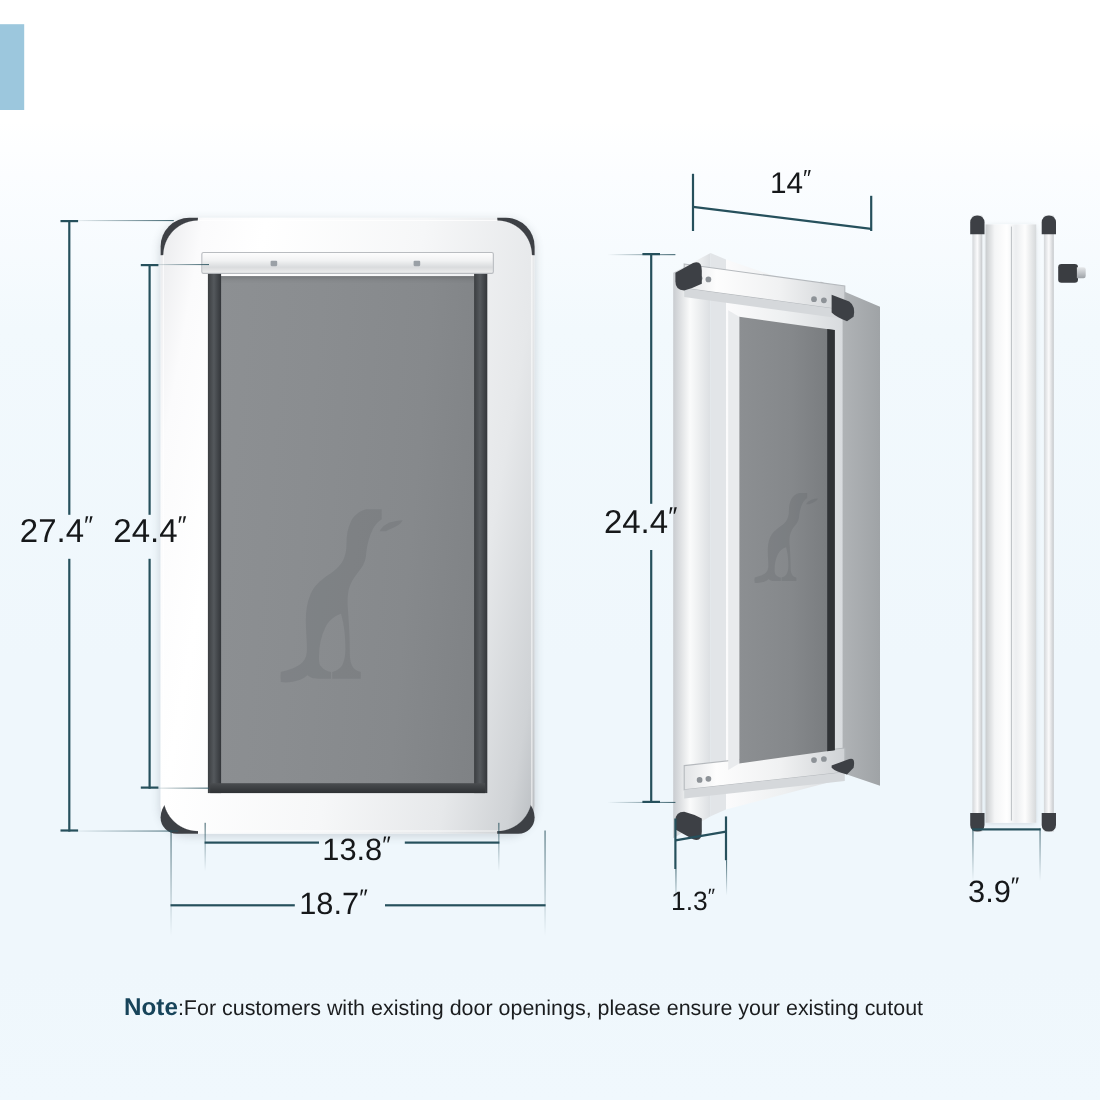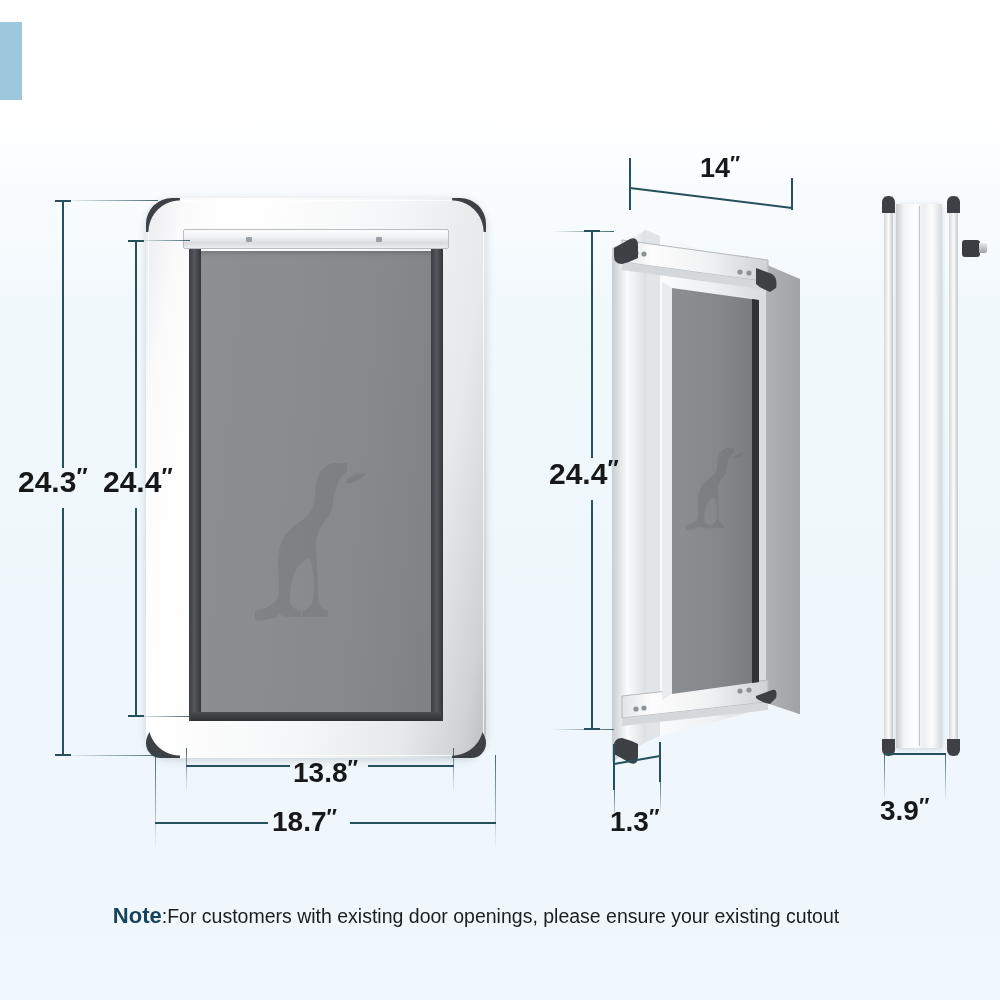--- a/index.html
+++ b/index.html
@@ -29,21 +29,21 @@
   }
 
   
   .dimline{position:absolute;background:#26505c;}
   .dimV{width:2px;}
   .dimH{height:2px;}
   .ext{position:absolute;background:linear-gradient(180deg,rgba(38,80,92,.85),rgba(38,80,92,0));}
   .extH{position:absolute;background:linear-gradient(90deg,rgba(38,80,92,0),rgba(38,80,92,.85));}
   .tick{position:absolute;background:#26505c;}
   .dimlabel{
-    position:absolute;color:#16181a;font-weight:bold;
+    position:absolute;color:#16181a;font-weight:normal;
     white-space:nowrap;line-height:1;
   }
   .dimlabel .pr{font-size:.78em;vertical-align:.32em;letter-spacing:-.02em;}
 
   
   .front{position:absolute;left:146px;top:198px;width:340px;height:560px;}
   .front .frame{
     position:absolute;inset:0;border-radius:26px;
     background:
       linear-gradient(100deg,#e9eaec 0%,#fbfbfc 9%,#ffffff 22%,#f6f7f8 55%,#e6e8ea 80%,#cfd2d5 94%,#b9bdc1 100%);
@@ -162,21 +162,21 @@
 
   <div>
 
     <div class="dimline dimV" style="left:62px;top:200px;height:268px;"></div>
     <div class="dimline dimV" style="left:62px;top:508px;height:248px;"></div>
     <div class="tick" style="left:55px;top:200px;width:16px;height:2px;"></div>
     <div class="tick" style="left:55px;top:754px;width:16px;height:2px;"></div>
     <div class="extH" style="left:62px;top:200px;width:96px;height:1px;"></div>
     <div class="extH" style="left:62px;top:755px;width:100px;height:1px;"></div>
     <div class="dimlabel" style="left:18px;top:466px;font-size:30px;">
-      <span>24.3</span><span class="pr">″</span>
+      <span>27.4</span><span class="pr">″</span>
     </div>
 
     <div class="dimline dimV" style="left:135px;top:240px;height:228px;"></div>
     <div class="dimline dimV" style="left:135px;top:508px;height:209px;"></div>
     <div class="tick" style="left:128px;top:240px;width:16px;height:2px;"></div>
     <div class="tick" style="left:128px;top:715px;width:16px;height:2px;"></div>
     <div class="extH" style="left:135px;top:240px;width:55px;height:1px;"></div>
     <div class="extH" style="left:135px;top:716px;width:55px;height:1px;"></div>
     <div class="dimlabel" style="left:103px;top:466px;font-size:30px;">
       <span>24.4</span><span class="pr">″</span>
@@ -295,21 +295,21 @@
 
     <svg style="position:absolute;left:600px;top:742px;" width="90" height="70">
       <line x1="14" y1="22" x2="60" y2="14" stroke="#26505c" stroke-width="2"></line>
       <line x1="14" y1="2" x2="14" y2="48" stroke="#26505c" stroke-width="2"></line>
       <line x1="60" y1="0" x2="60" y2="40" stroke="#26505c" stroke-width="2"></line>
     </svg>
     <div class="ext" style="left:614px;top:790px;width:1px;height:32px;
       background:linear-gradient(180deg,rgba(38,80,92,.8),rgba(38,80,92,0));"></div>
     <div class="ext" style="left:660px;top:782px;width:1px;height:32px;
       background:linear-gradient(180deg,rgba(38,80,92,.8),rgba(38,80,92,0));"></div>
-    <div class="dimlabel" style="left:610px;top:806px;font-size:28px;">
+    <div class="dimlabel" style="left:610px;top:806px;font-size:24px;">
       <span>1.3</span><span class="pr">″</span>
     </div>
   </div>
 
   <div class="side">
     <div class="edgeL"></div>
     <div class="edgeR"></div>
     <div class="profile"></div>
     <div class="capd cap-tl"></div>
     <div class="capd cap-tr"></div>

